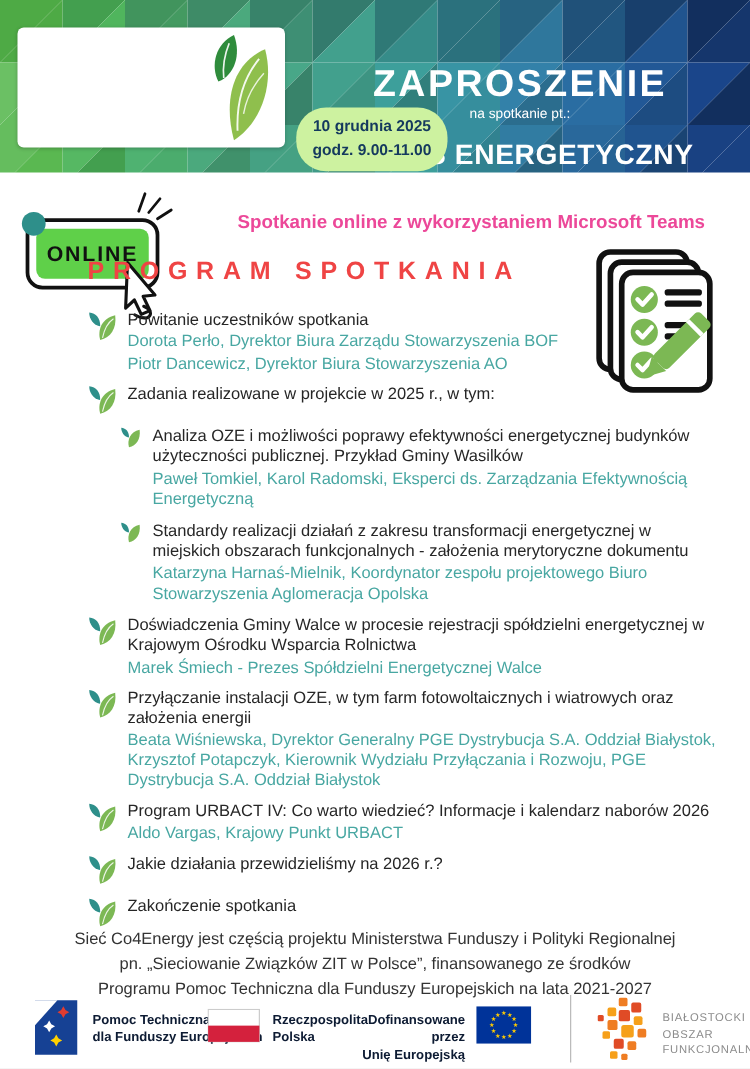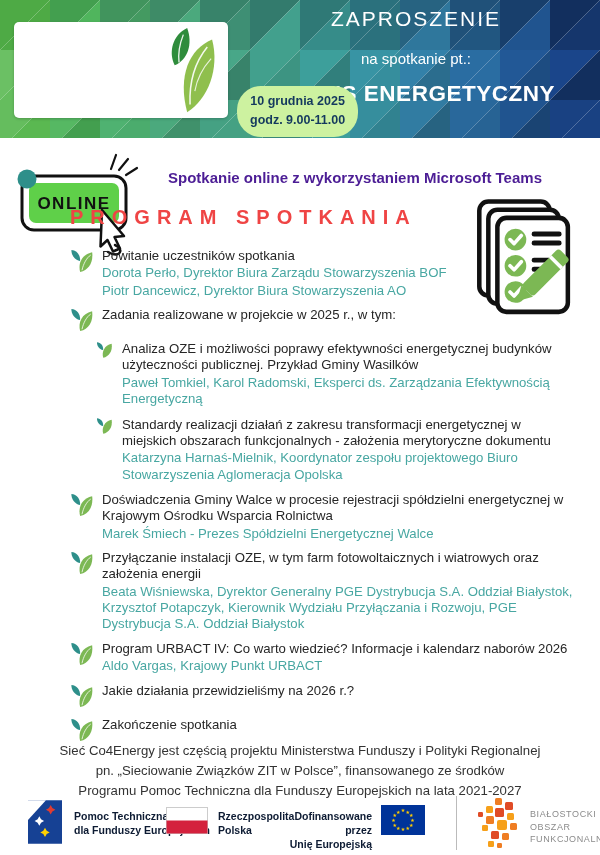--- a/index.html
+++ b/index.html
@@ -6,32 +6,32 @@
   .page{position:relative;width:600px;height:855px;background:#ffffff;overflow:hidden;
         font-family:"Liberation Sans","DejaVu Sans",sans-serif;margin:0 auto;}
   
   .header{position:absolute;left:0;top:0;width:600px;height:138px;overflow:hidden;}
   .header svg.mosaic{position:absolute;left:0;top:0;}
   .logo-box{position:absolute;left:14px;top:22px;width:214px;height:96px;background:#fff;
             border-radius:5px;display:flex;align-items:center;box-shadow:0 1px 3px rgba(0,0,0,.2);}
   .logo-text{font-size:33px;font-weight:bold;color:#76b043;letter-spacing:-1px;padding-left:12px;}
   .logo-leaves{position:absolute;right:6px;top:4px;}
   .head-text{position:absolute;left:240px;top:7px;width:352px;text-align:center;color:#fff;}
-  .zaproszenie{font-size:21px;font-weight:400;letter-spacing:2px;}
-  .na-spotkanie{font-size:15px;margin-top:19px;}
+  .zaproszenie{font-size:30px;font-weight:700;letter-spacing:2px;margin-top:44px;}
+  .na-spotkanie{font-size:11px;margin-top:0;}
   .seans{font-size:22.5px;font-weight:bold;letter-spacing:.5px;margin-top:14px;}
   .pills{position:absolute;left:237px;top:86px;display:flex;}
   .pill-date{background:#cdf2a0;border-radius:24px;padding:6px 13px;text-align:center;
              font-size:12.5px;font-weight:bold;color:#14395e;line-height:1.55;}
   .pill-net{background:rgba(210,228,246,.45);border-radius:24px;padding:6px 14px;width:218px;
             text-align:center;font-size:12.5px;font-weight:bold;color:#fff;line-height:1.55;}
   
   .online-badge{position:absolute;left:16px;top:146px;}
-  .online-note{position:absolute;left:168px;top:169px;width:418px;
-               font-size:15px;font-weight:bold;color:#4c1d95;}
+  .online-note{position:absolute;left:168px;top:169px;width:418px;text-align:center;
+               font-size:15px;font-weight:bold;color:#ec4899;}
   .program-title{position:absolute;left:70px;top:206px;width:450px;
                  font-size:20px;font-weight:bold;letter-spacing:7px;color:#ef4444;}
   .checklist{position:absolute;right:12px;top:198px;}
   
   .plist{position:absolute;left:70px;top:248px;width:507px;}
   .pitem{display:flex;gap:8px;margin-bottom:8px;align-items:flex-start;}
   .pitem.sub{margin-left:26px;gap:9px;margin-bottom:9px;}
   .leaf{flex:0 0 auto;margin-top:0;}
   .ptext{flex:1;}
   .ptitle{font-size:13.2px;color:#262626;line-height:1.24;}

